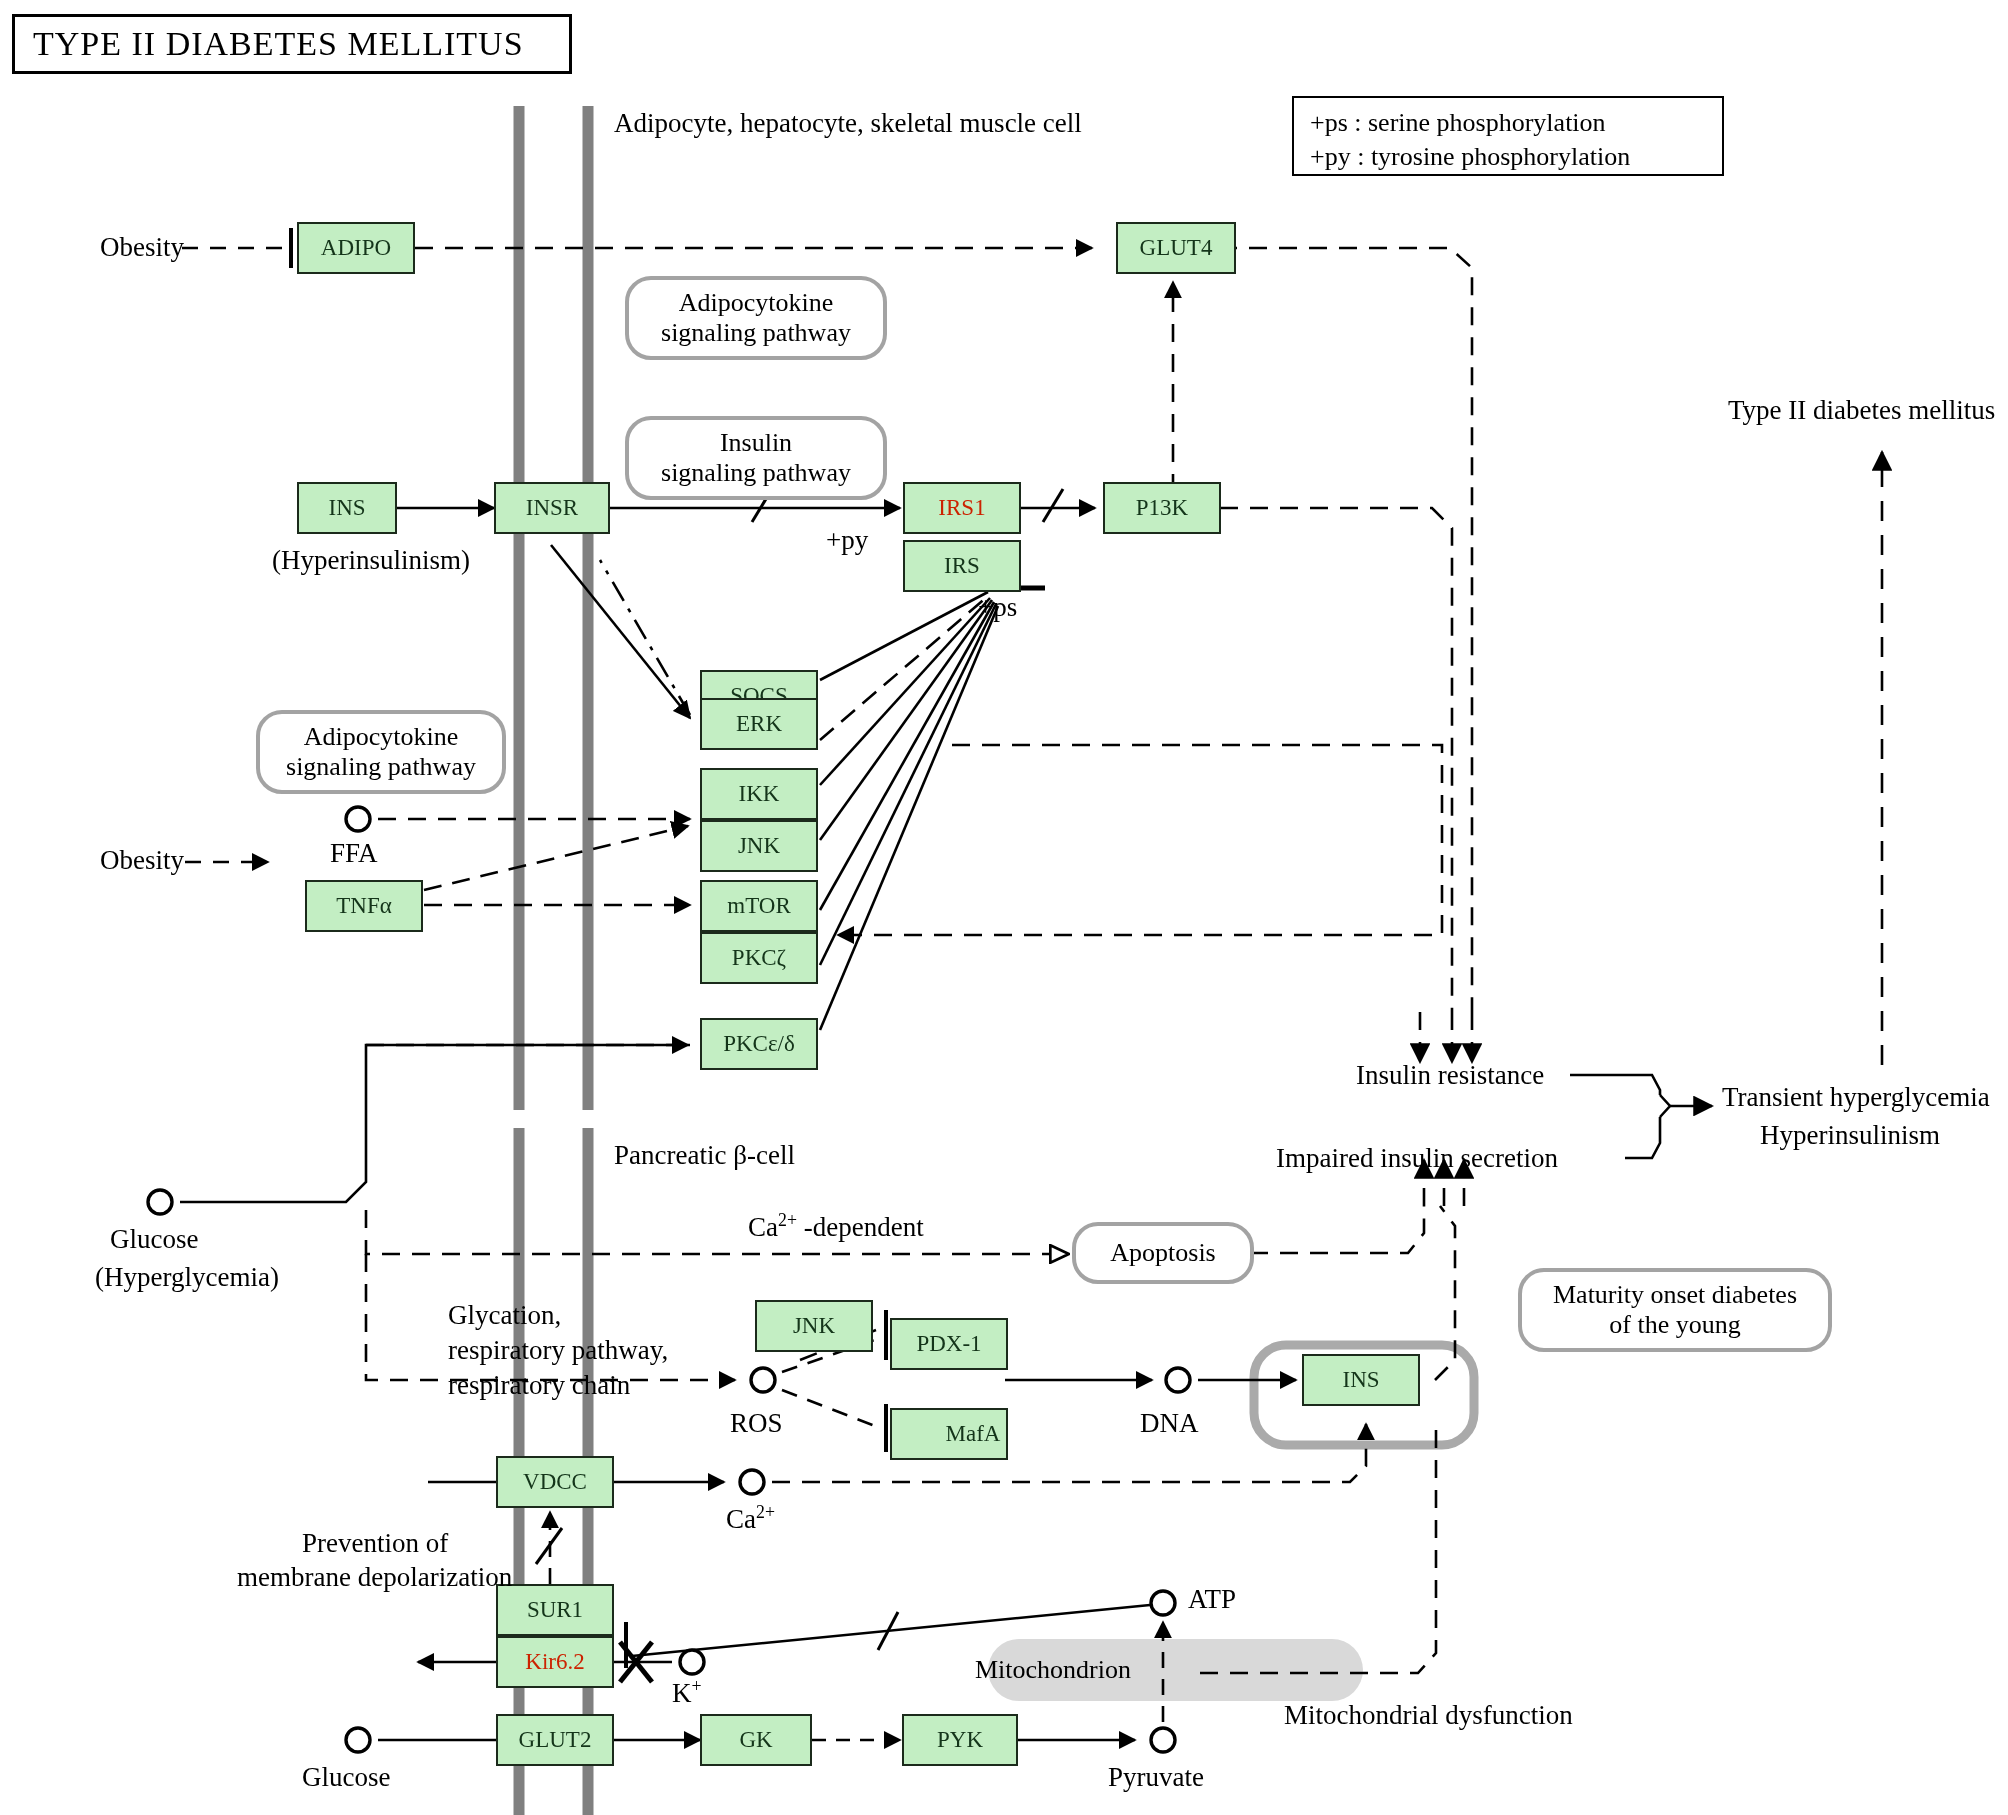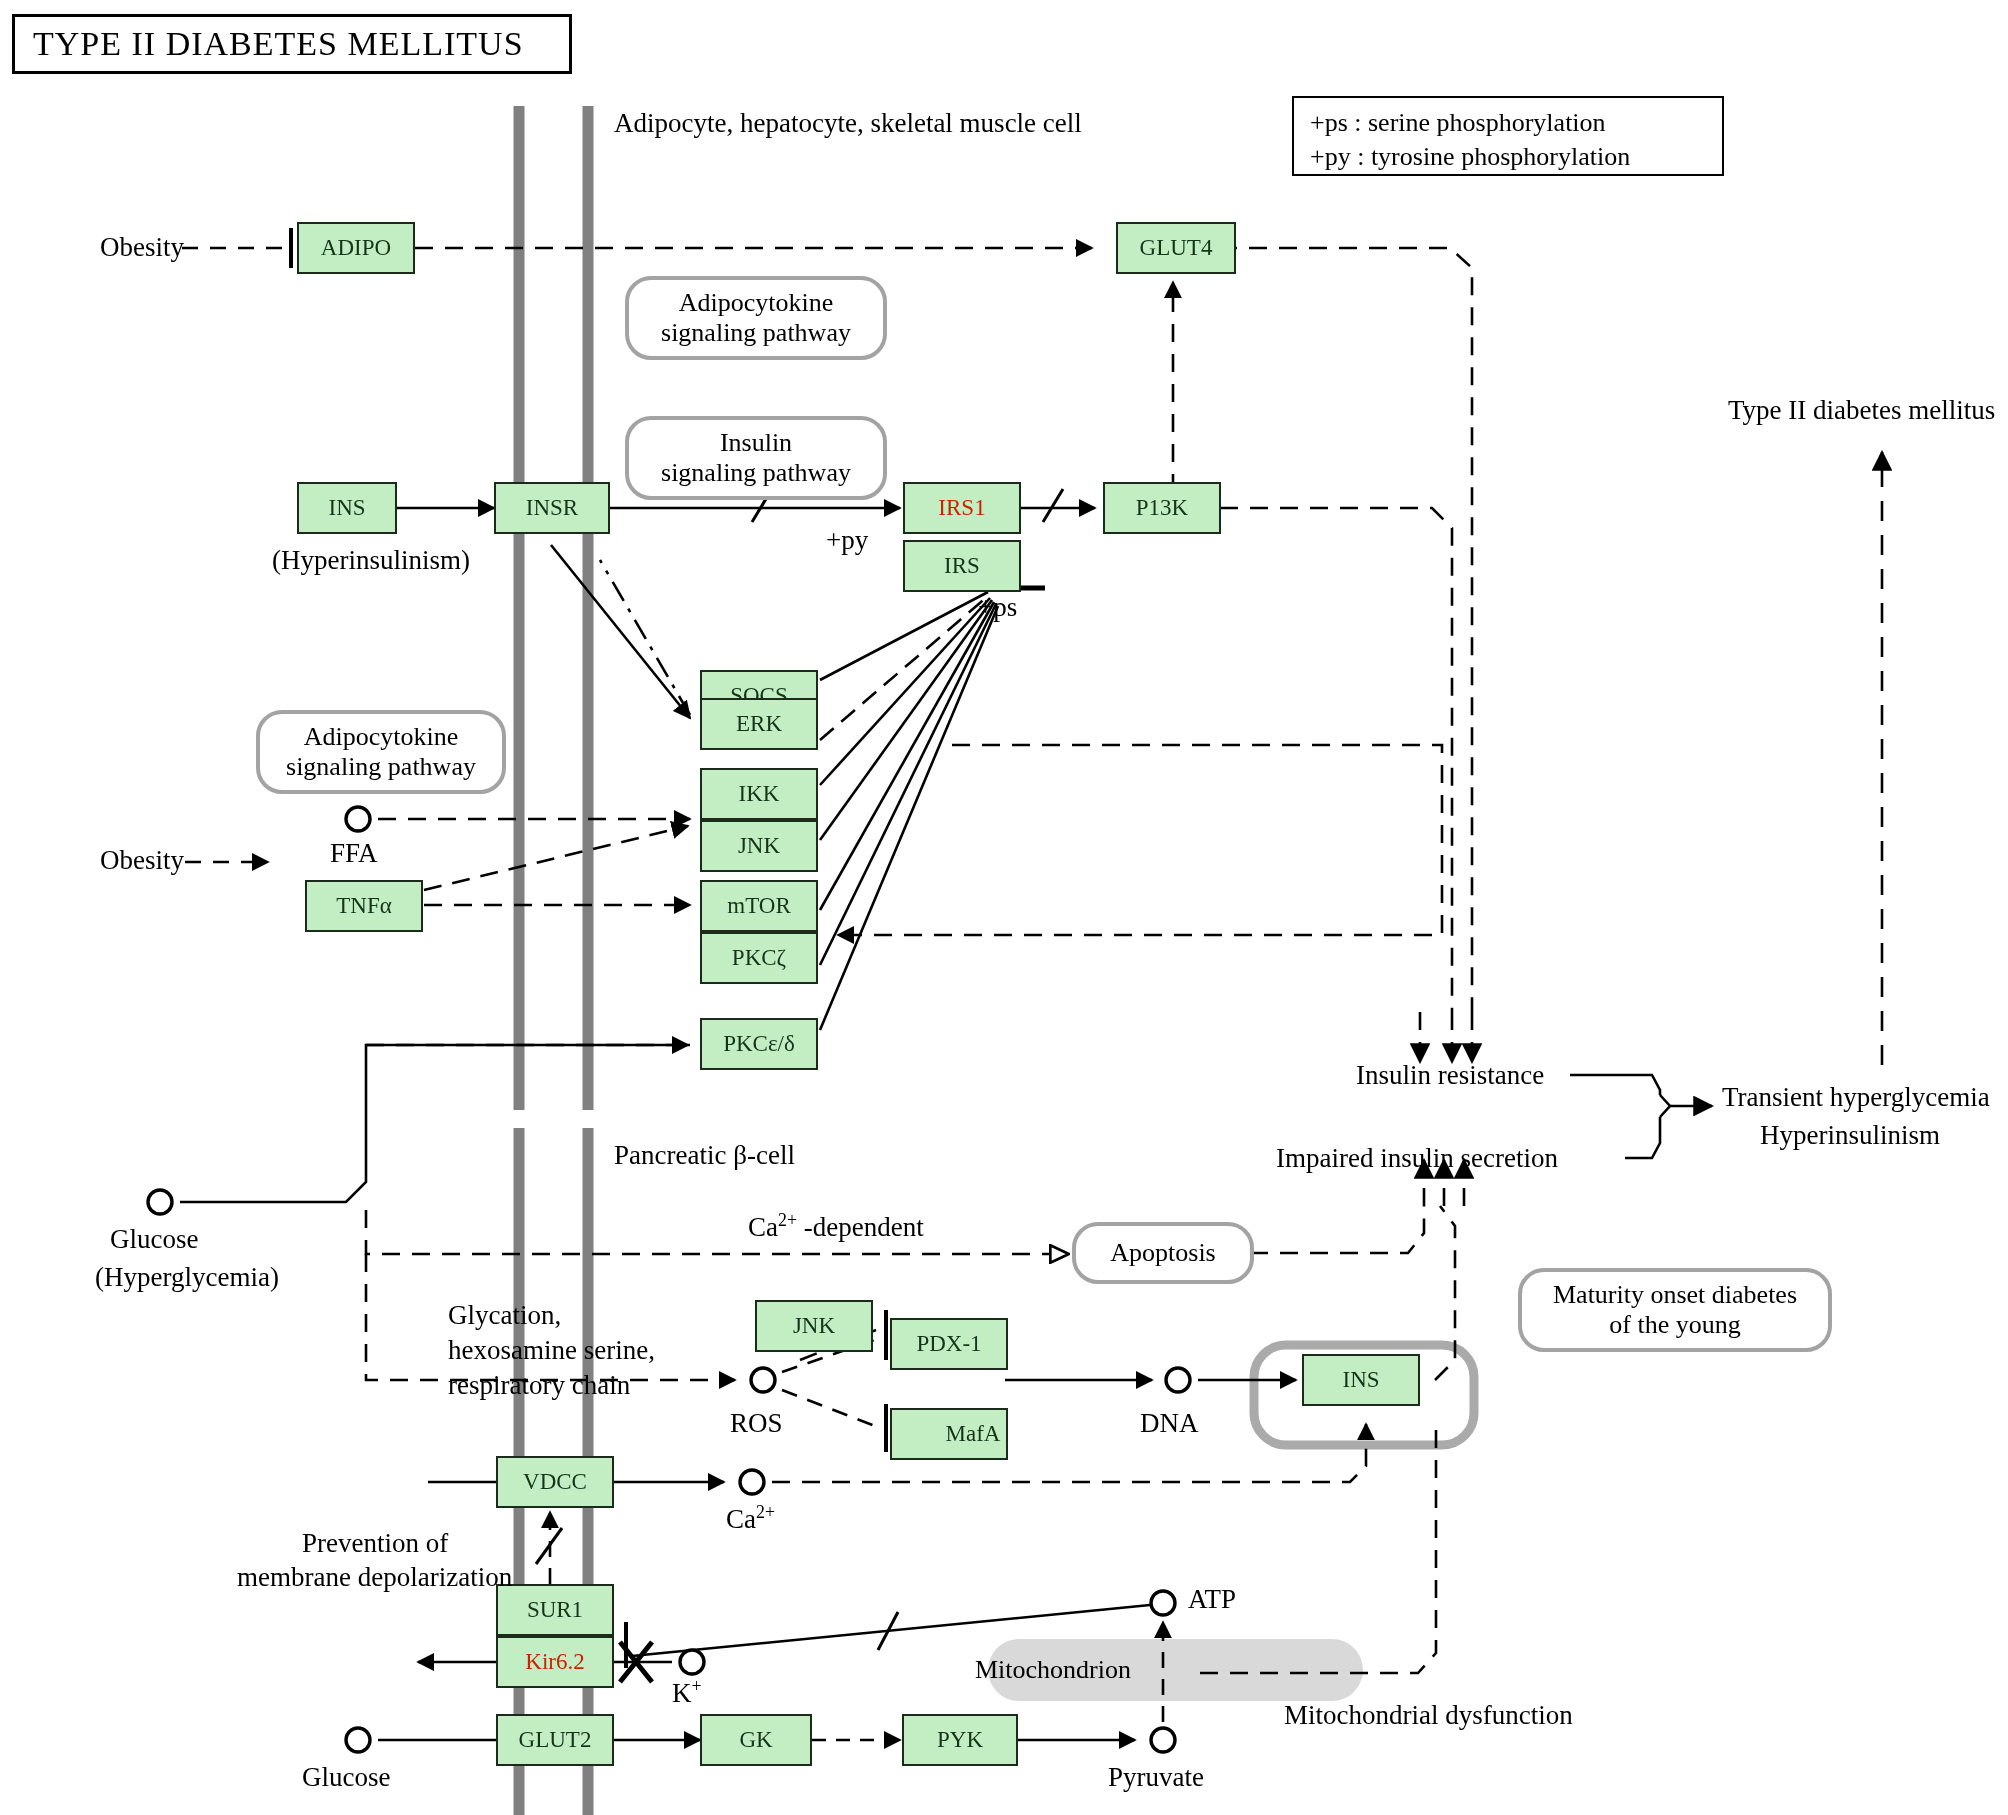--- a/index.html
+++ b/index.html
@@ -321,21 +321,21 @@
   <div class="lbl" style="left:978px;top:592px;">+ps</div>
   <div class="lbl" style="left:330px;top:838px;">FFA</div>
   <div class="lbl" style="left:100px;top:845px;">Obesity</div>
 
   <div class="lbl" style="left:110px;top:1224px;">Glucose</div>
   <div class="lbl" style="left:95px;top:1262px;">(Hyperglycemia)</div>
 
   <div class="lbl" style="left:748px;top:1210px;">Ca<sup>2+</sup> -dependent</div>
 
   <div class="lbl" style="left:448px;top:1300px;">Glycation,</div>
-  <div class="lbl" style="left:448px;top:1335px;">hexosamine serine,</div>
+  <div class="lbl" style="left:448px;top:1335px;">respiratory pathway,</div>
   <div class="lbl" style="left:448px;top:1370px;">respiratory chain</div>
 
   <div class="lbl" style="left:730px;top:1408px;">ROS</div>
   <div class="lbl" style="left:1140px;top:1408px;">DNA</div>
 
   <div class="lbl" style="left:726px;top:1502px;">Ca<sup>2+</sup></div>
   <div class="lbl" style="left:672px;top:1676px;">K<sup>+</sup></div>
 
   <div class="lbl c" style="left:302px;top:1528px;">Prevention of</div>
   <div class="lbl c" style="left:237px;top:1562px;">membrane depolarization</div>

